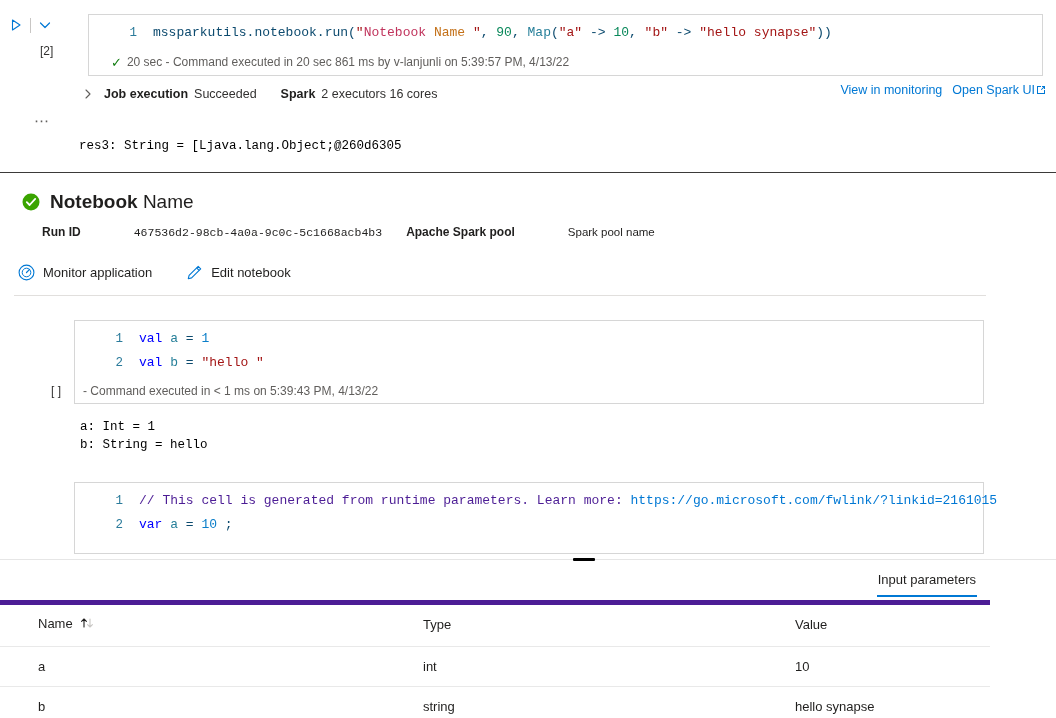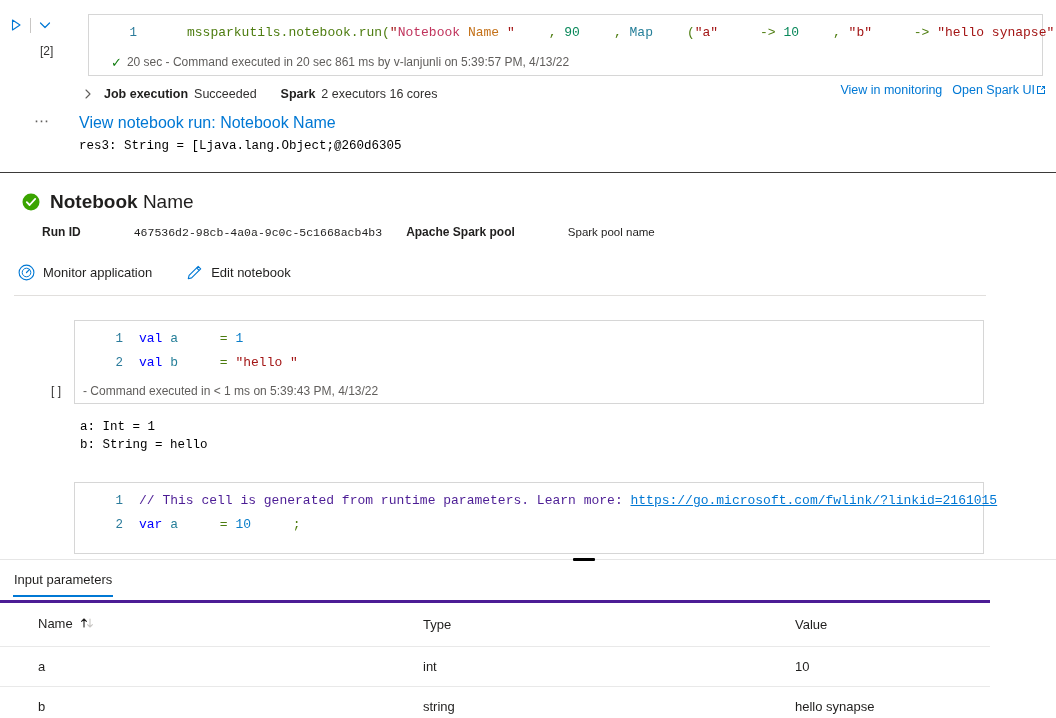--- a/index.html
+++ b/index.html
@@ -90,21 +90,21 @@
     color: #000000;
   }
   .tok-str   { color: #a31515; }
   .tok-str2  { color: #c47119; }
   .tok-num   { color: #09885a; }
   .tok-num2  { color: #0b7ec9; }
   .tok-type  { color: #267f99; text-align: center; }
   .tok-kw    { color: #0000ff; }
   .tok-var   { color: #267f99; }
   .tok-cmt   { color: #4c1d95; }
-  .tok-punct { color: #4d7c0f; margin-left: 34px; }
+  .tok-punct { color: #0c4a6e; }
 
   .cell-status {
     display: flex;
     align-items: center;
     height: 26px;
     padding-left: 22px;
     font-size: 12px;
     color: #605e5c;
   }
   .check-mark {
@@ -292,21 +292,20 @@
     margin-left: 80px;
     margin-top: 14px;
     font-family: "Liberation Mono", monospace;
     font-size: 12.5px;
     color: #000000;
     white-space: pre;
     line-height: 18px;
   }
   .code-url {
     color: #0078d4;
-    text-decoration: underline;
   }
 
   
   #bottom-panel {
     position: absolute;
     left: 0; top: 558px;
     width: 1056px;
     height: 160px;
     background: #ffffff;
   }
@@ -327,22 +326,23 @@
     left: 573px; top: 0px;
     width: 22px; height: 3px;
     background: #000000;
     border-radius: 1px;
     cursor: row-resize;
   }
   #tabstrip {
     position: absolute;
     left: 0; top: 10px;
     width: 990px;
-    border-bottom: 3px solid #4c1d95;
+    border-bottom: 5px solid #4c1d95;
     height: 32px;
+    text-align: right;
   }
   .tab {
     display: inline-block;
     padding: 4px 14px 9px 14px;
     font-size: 13px;
     color: #201f1e;
     cursor: pointer;
     position: relative;
   }
   .tab.active::after {
@@ -434,21 +434,20 @@
     <div class="right">
       <span class="link">View in monitoring</span>
       <span class="link"><span>Open Spark UI</span><span class="ext-link-icon"><svg viewBox="0 0 10 10" width="10" height="10" aria-hidden="true">
               <path d="M1 1 h4 v1 H2 v6 h6 V5 h1 v4 H1 Z" fill="#0078d4"></path>
               <path d="M6 1 h3 v3 h-1 V2.7 L5.6 5.1 4.9 4.4 7.3 2 H6 Z" fill="#0078d4"></path>
             </svg></span></span>
     </div>
   </div>
 
   <div id="ellipsis">⋯</div>
-  <div id="nb-run-link">View notebook run: Notebook Name</div>
   <div id="res-output" class="mono">res3: String = [Ljava.lang.Object;@260d6305</div>
 
   <div id="top-divider"></div>
 </div>
 
 <div id="detail-panel">
 
   <div id="nb-title-row">
     <span class="success-badge">
       <svg viewBox="0 0 18 18" width="18" height="18" aria-hidden="true">

